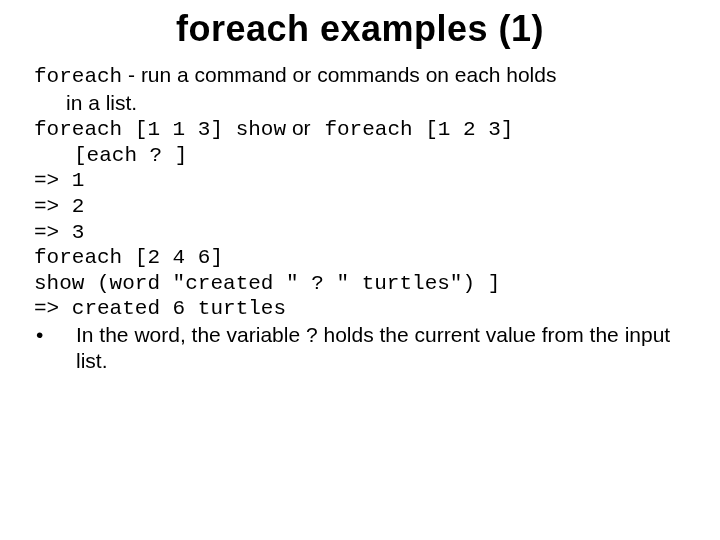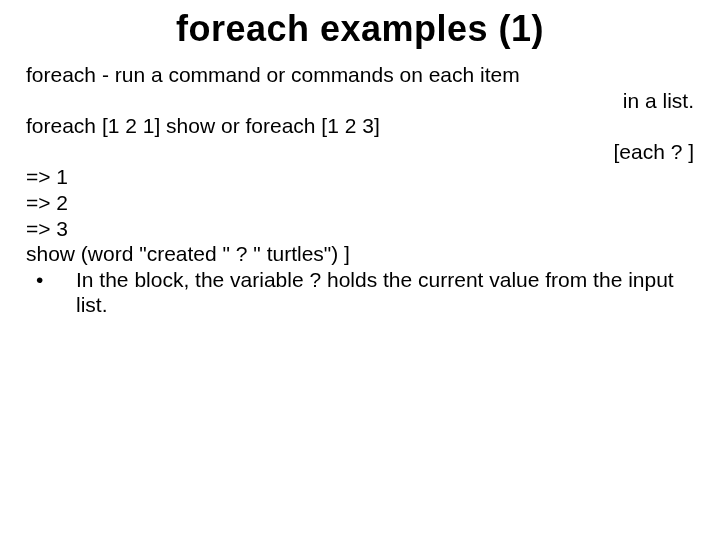--- a/index.html
+++ b/index.html
@@ -23,25 +23,25 @@
     font-weight: bold;
     margin: 2px 0 12px 0;
     letter-spacing: 0.5px;
   }
   .body {
     font-size: 21px;
     line-height: 1.22;
     padding: 0 6px 0 6px;
   }
   .mono {
-    font-family: Liberation Sans, sans-serif;
+    font-family: Liberation Mono, monospace;
+    margin-left: 8px;
   }
   .indent {
     padding-left: 40px;
-    text-align: right;
   }
   .bullet-row {
     display: flex;
     align-items: flex-start;
   }
   .bullet-dot {
     width: 40px;
     flex: 0 0 40px;
     text-align: left;
     padding-left: 10px;
@@ -55,32 +55,34 @@
 </head>
 <body>
 
 <div class="slide">
 
   <div class="title">foreach examples (1)</div>
 
   <div class="body">
 
     <div>
-      <span class="mono">foreach</span><span> - run a command or commands on each item</span>
+      <span class="mono">foreach</span><span> - run a command or commands on each holds</span>
     </div>
     <div class="indent">in a list.</div>
 
     <div>
-      <span class="mono">foreach [1 2 1] show</span><span> or </span><span class="mono">foreach [1 2 3]</span>
+      <span class="mono">foreach [1 1 3] show</span><span> or </span><span class="mono">foreach [1 2 3]</span>
     </div>
     <div class="mono indent">[each ? ]</div>
     <div class="mono">=&gt; 1</div>
     <div class="mono">=&gt; 2</div>
     <div class="mono">=&gt; 3</div>
+    <div class="mono">foreach [2 4 6]</div>
     <div class="mono">show (word "created " ? " turtles") ]</div>
+    <div class="mono">=&gt; created 6 turtles</div>
 
     <div class="bullet-row">
       <div class="bullet-dot">•</div>
-      <div class="bullet-text">In the block, the variable ? holds the current value from the input list.</div>
+      <div class="bullet-text">In the word, the variable ? holds the current value from the input list.</div>
     </div>
 
   </div>
 </div>
 
 </body></html>

